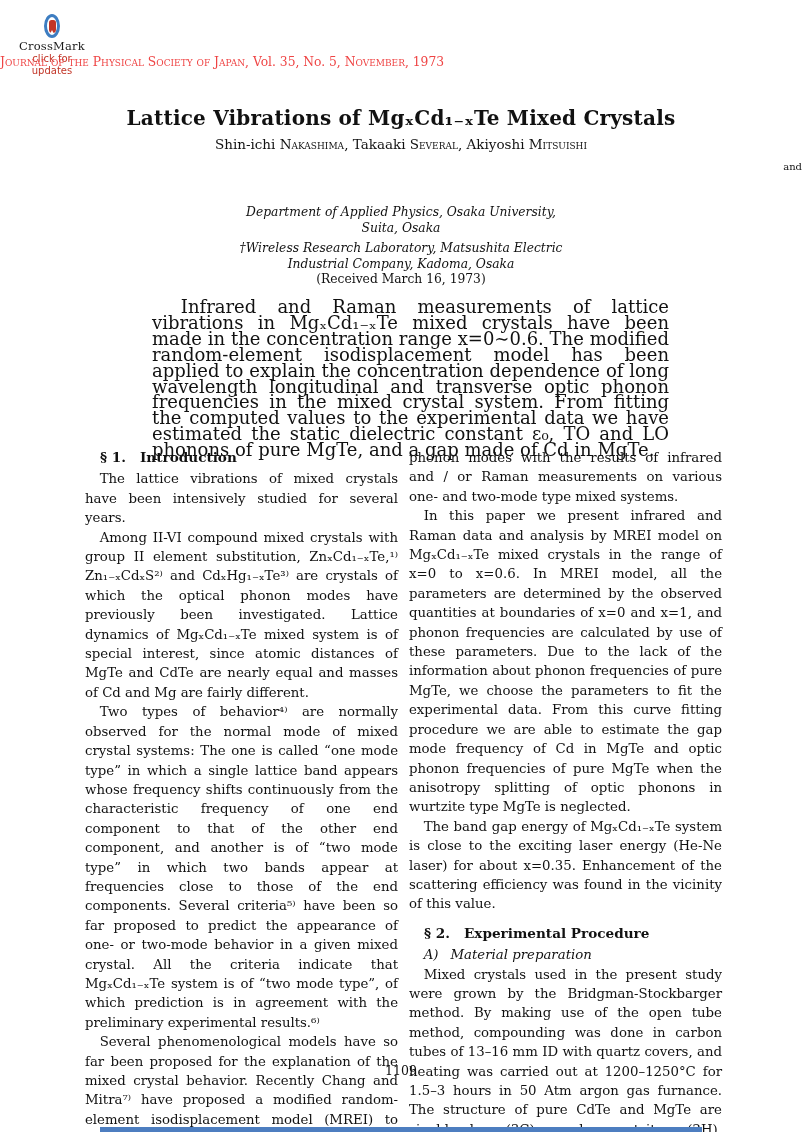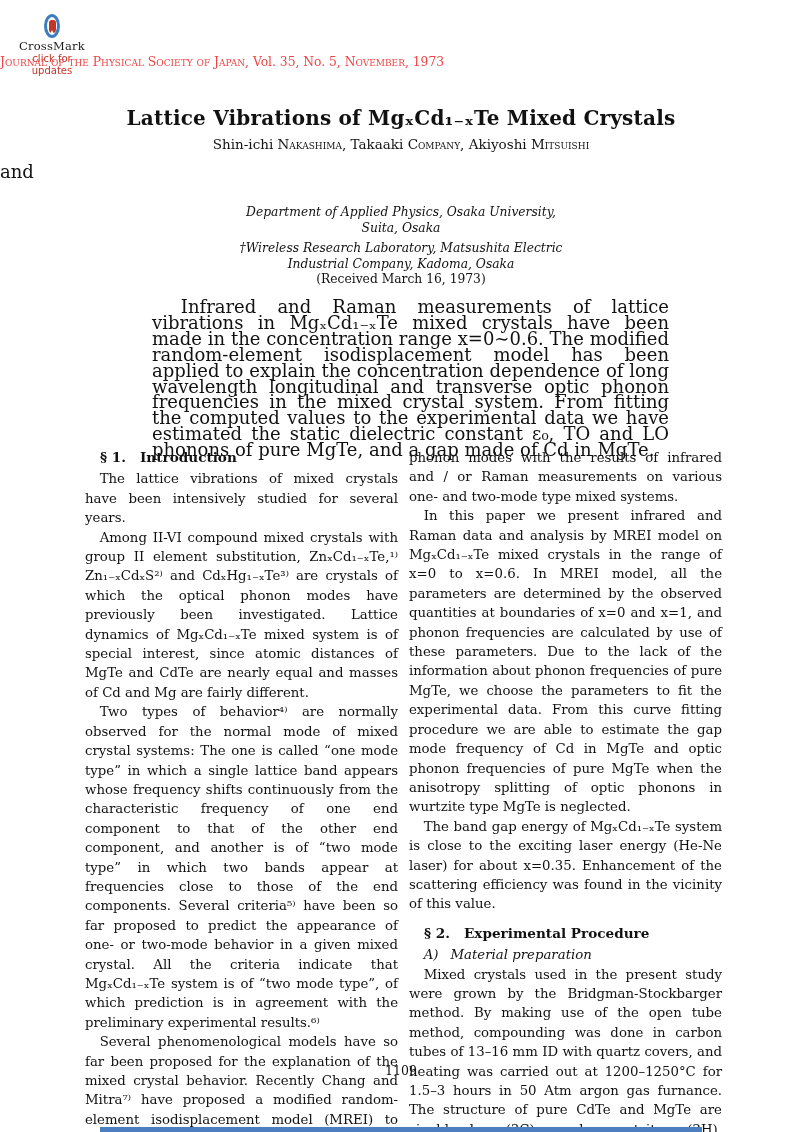--- a/index.html
+++ b/index.html
@@ -94,22 +94,22 @@
     left: 0;
     width: 100%;
     text-align: center;
     font-size: 13.5px;
   }
   .and-line {
     position: absolute;
     top: 161px;
     left: 0;
     width: 100%;
-    text-align: left;
-    font-size: 18px;
+    text-align: right;
+    font-size: 10px;
   }
   .author2 {
     position: absolute;
     top: 184px;
     left: 0;
     width: 100%;
     text-align: center;
     font-size: 13.5px;
   }
   .author2 sup { font-size: 9px; }
@@ -203,21 +203,21 @@
       <div class="cm-mark"></div>
     </div>
     <div class="cm-brand">CrossMark</div>
     <div class="cm-tagline">click for updates</div>
   </div>
 
   <div class="journal-line"><span class="sc">Journal of the Physical Society of Japan,</span><span> Vol. 35, No. 5, </span><span class="sc">November</span><span>, 1973</span></div>
 
   <h1 class="title">Lattice Vibrations of MgₓCd₁₋ₓTe Mixed Crystals</h1>
 
-  <div class="authors"><span>Shin-ichi </span><span class="sc">Nakashima</span><span>, </span><span>Takaaki </span><span class="sc">Company</span><span>, </span><span>Akiyoshi </span><span class="sc">Mitsuishi</span></div>
+  <div class="authors"><span>Shin-ichi </span><span class="sc">Nakashima</span><span>, </span><span>Takaaki </span><span class="sc">Several</span><span>, </span><span>Akiyoshi </span><span class="sc">Mitsuishi</span></div>
 
   <div class="and-line">and</div>
 
 
   <div class="affil affil1">
     <div>Department of Applied Physics, Osaka University,</div>
     <div>Suita, Osaka</div>
   </div>
 
   <div class="affil affil2">

